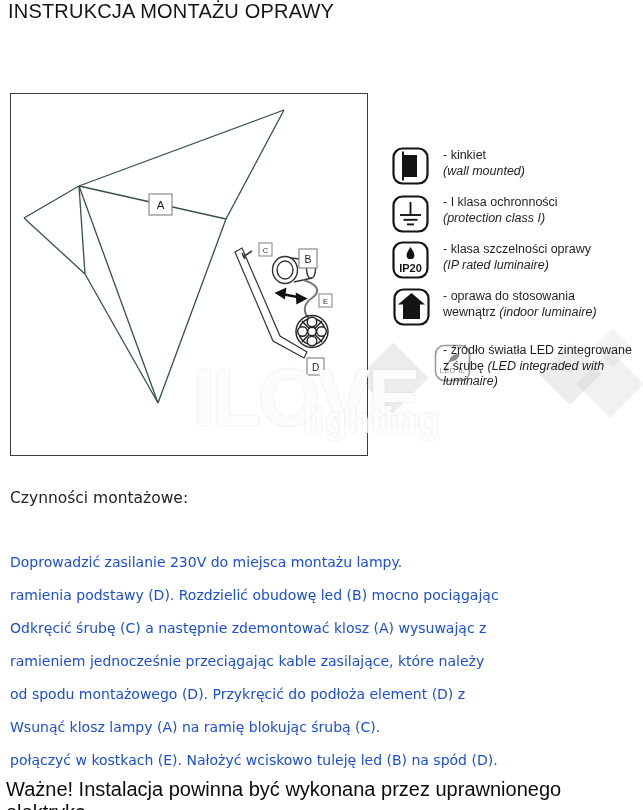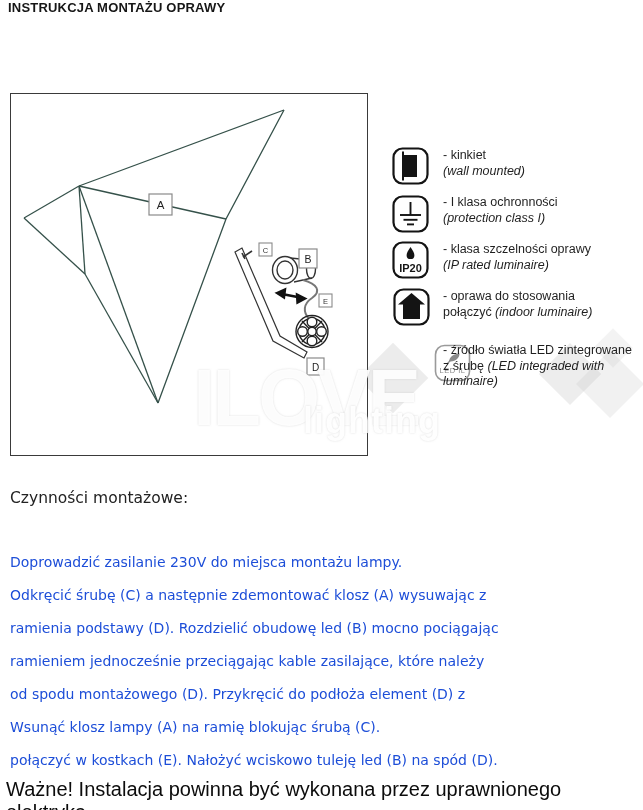--- a/index.html
+++ b/index.html
@@ -2,21 +2,21 @@
 <html><head>
 <meta charset="utf-8">
 <style>
   html,body{margin:0;padding:0;background:#fff;}
   #page{position:relative;width:643px;height:810px;background:#ffffff;overflow:hidden;
         font-family:"Liberation Sans",sans-serif;color:#1a1a1a;}
   .layer-content{position:absolute;inset:0;z-index:2;}
   .layer-diamonds{position:absolute;inset:0;z-index:1;}
   .layer-wm{position:absolute;inset:0;z-index:3;pointer-events:none;}
 
-  .title{position:absolute;left:8px;top:0px;font-size:13px;font-weight:bold;color:#161616;letter-spacing:.2px;}
+  .title{position:absolute;left:8px;top:0px;font-size:20px;font-weight:normal;color:#161616;letter-spacing:.2px;}
   .subtitle{position:absolute;left:8px;top:19px;font-size:13.5px;color:#2b2b2b;}
 
   .diagram-box{position:absolute;left:10px;top:93px;width:356px;height:361px;border:1px solid #3a3a3a;background:#fff;}
 
   .legend-icon{position:absolute;width:37px;height:27px;}
   .legend-text{position:absolute;width:212px;font-size:12.5px;line-height:15.5px;color:#1f1f1f;}
   .legend-text .en{font-style:italic;}
 
   .heading{position:absolute;left:10px;top:473px;font-family:"DejaVu Sans",sans-serif;font-size:15.5px;color:#222;margin-top:16px;}
 
@@ -155,43 +155,43 @@
     </div>
 
     <div class="legend-icon" style="left:393px;top:288px;">
       <svg width="37" height="38" viewBox="0 0 37 38">
         <rect x="1.5" y="1.5" width="34" height="35" rx="9" fill="none" stroke="#141414" stroke-width="2.2"></rect>
         <path d="M18.5,5 L32,16.5 L27,16.5 L27,31 L10,31 L10,16.5 L5,16.5 Z" fill="#141414"></path>
       </svg>
     </div>
     <div class="legend-text" style="left:443px;top:289px;">
       <div>- oprawa do stosowania</div>
-      <div><span>połączyć </span><span class="en">(indoor luminaire)</span></div>
+      <div><span>wewnątrz </span><span class="en">(indoor luminaire)</span></div>
     </div>
 
     <div class="legend-icon" style="left:393px;top:344px;margin-left:41px;">
       <svg width="37" height="38" viewBox="0 0 37 38">
         <rect x="1.5" y="1.5" width="34" height="35" rx="9" fill="none" stroke="#9a9a9a" stroke-width="1.6"></rect>
         <path d="M15,17 C16.5,10.5 23,9.5 25.5,9.5 C25.5,13.5 22,17.5 16.5,17.5 Z" fill="#8a8a8a"></path>
         <line x1="13.5" y1="19.5" x2="21" y2="11.5" stroke="#8a8a8a" stroke-width="1.2"></line>
         <text x="18.5" y="29" text-anchor="middle" font-size="7.5" fill="#8a8a8a" letter-spacing="0.5" font-family="Liberation Sans, sans-serif">LED IL</text>
       </svg>
     </div>
     <div class="legend-text" style="left:443px;top:343px;">
       <div>- źródło światła LED zintegrowane</div>
       <div><span>z śrubę </span><span class="en">(LED integraded with</span></div>
       <div class="en">luminaire)</div>
     </div>
 
     <div class="heading">Czynności montażowe:</div>
 
     <div class="body-text">
       <div>Doprowadzić zasilanie 230V do miejsca montażu lampy.</div>
+      <div>ramienia podstawy (D). Rozdzielić obudowę led (B) mocno pociągając</div>
       <div>Odkręcić śrubę (C) a następnie zdemontować klosz (A) wysuwając z</div>
-      <div>ramienia podstawy (D). Rozdzielić obudowę led (B) mocno pociągając</div>
       <div>ramieniem jednocześnie przeciągając kable zasilające, które należy</div>
       <div>od spodu montażowego (D). Przykręcić do podłoża element (D) z</div>
       <div>Wsunąć klosz lampy (A) na ramię blokując śrubą (C).</div>
       <div>połączyć w kostkach (E). Nałożyć wciskowo tuleję led (B) na spód (D).</div>
     </div>
 
     <div class="important">Ważne! Instalacja powinna być wykonana przez uprawnionego elektryka.</div>
   </div>
 
   <div class="layer-wm">

